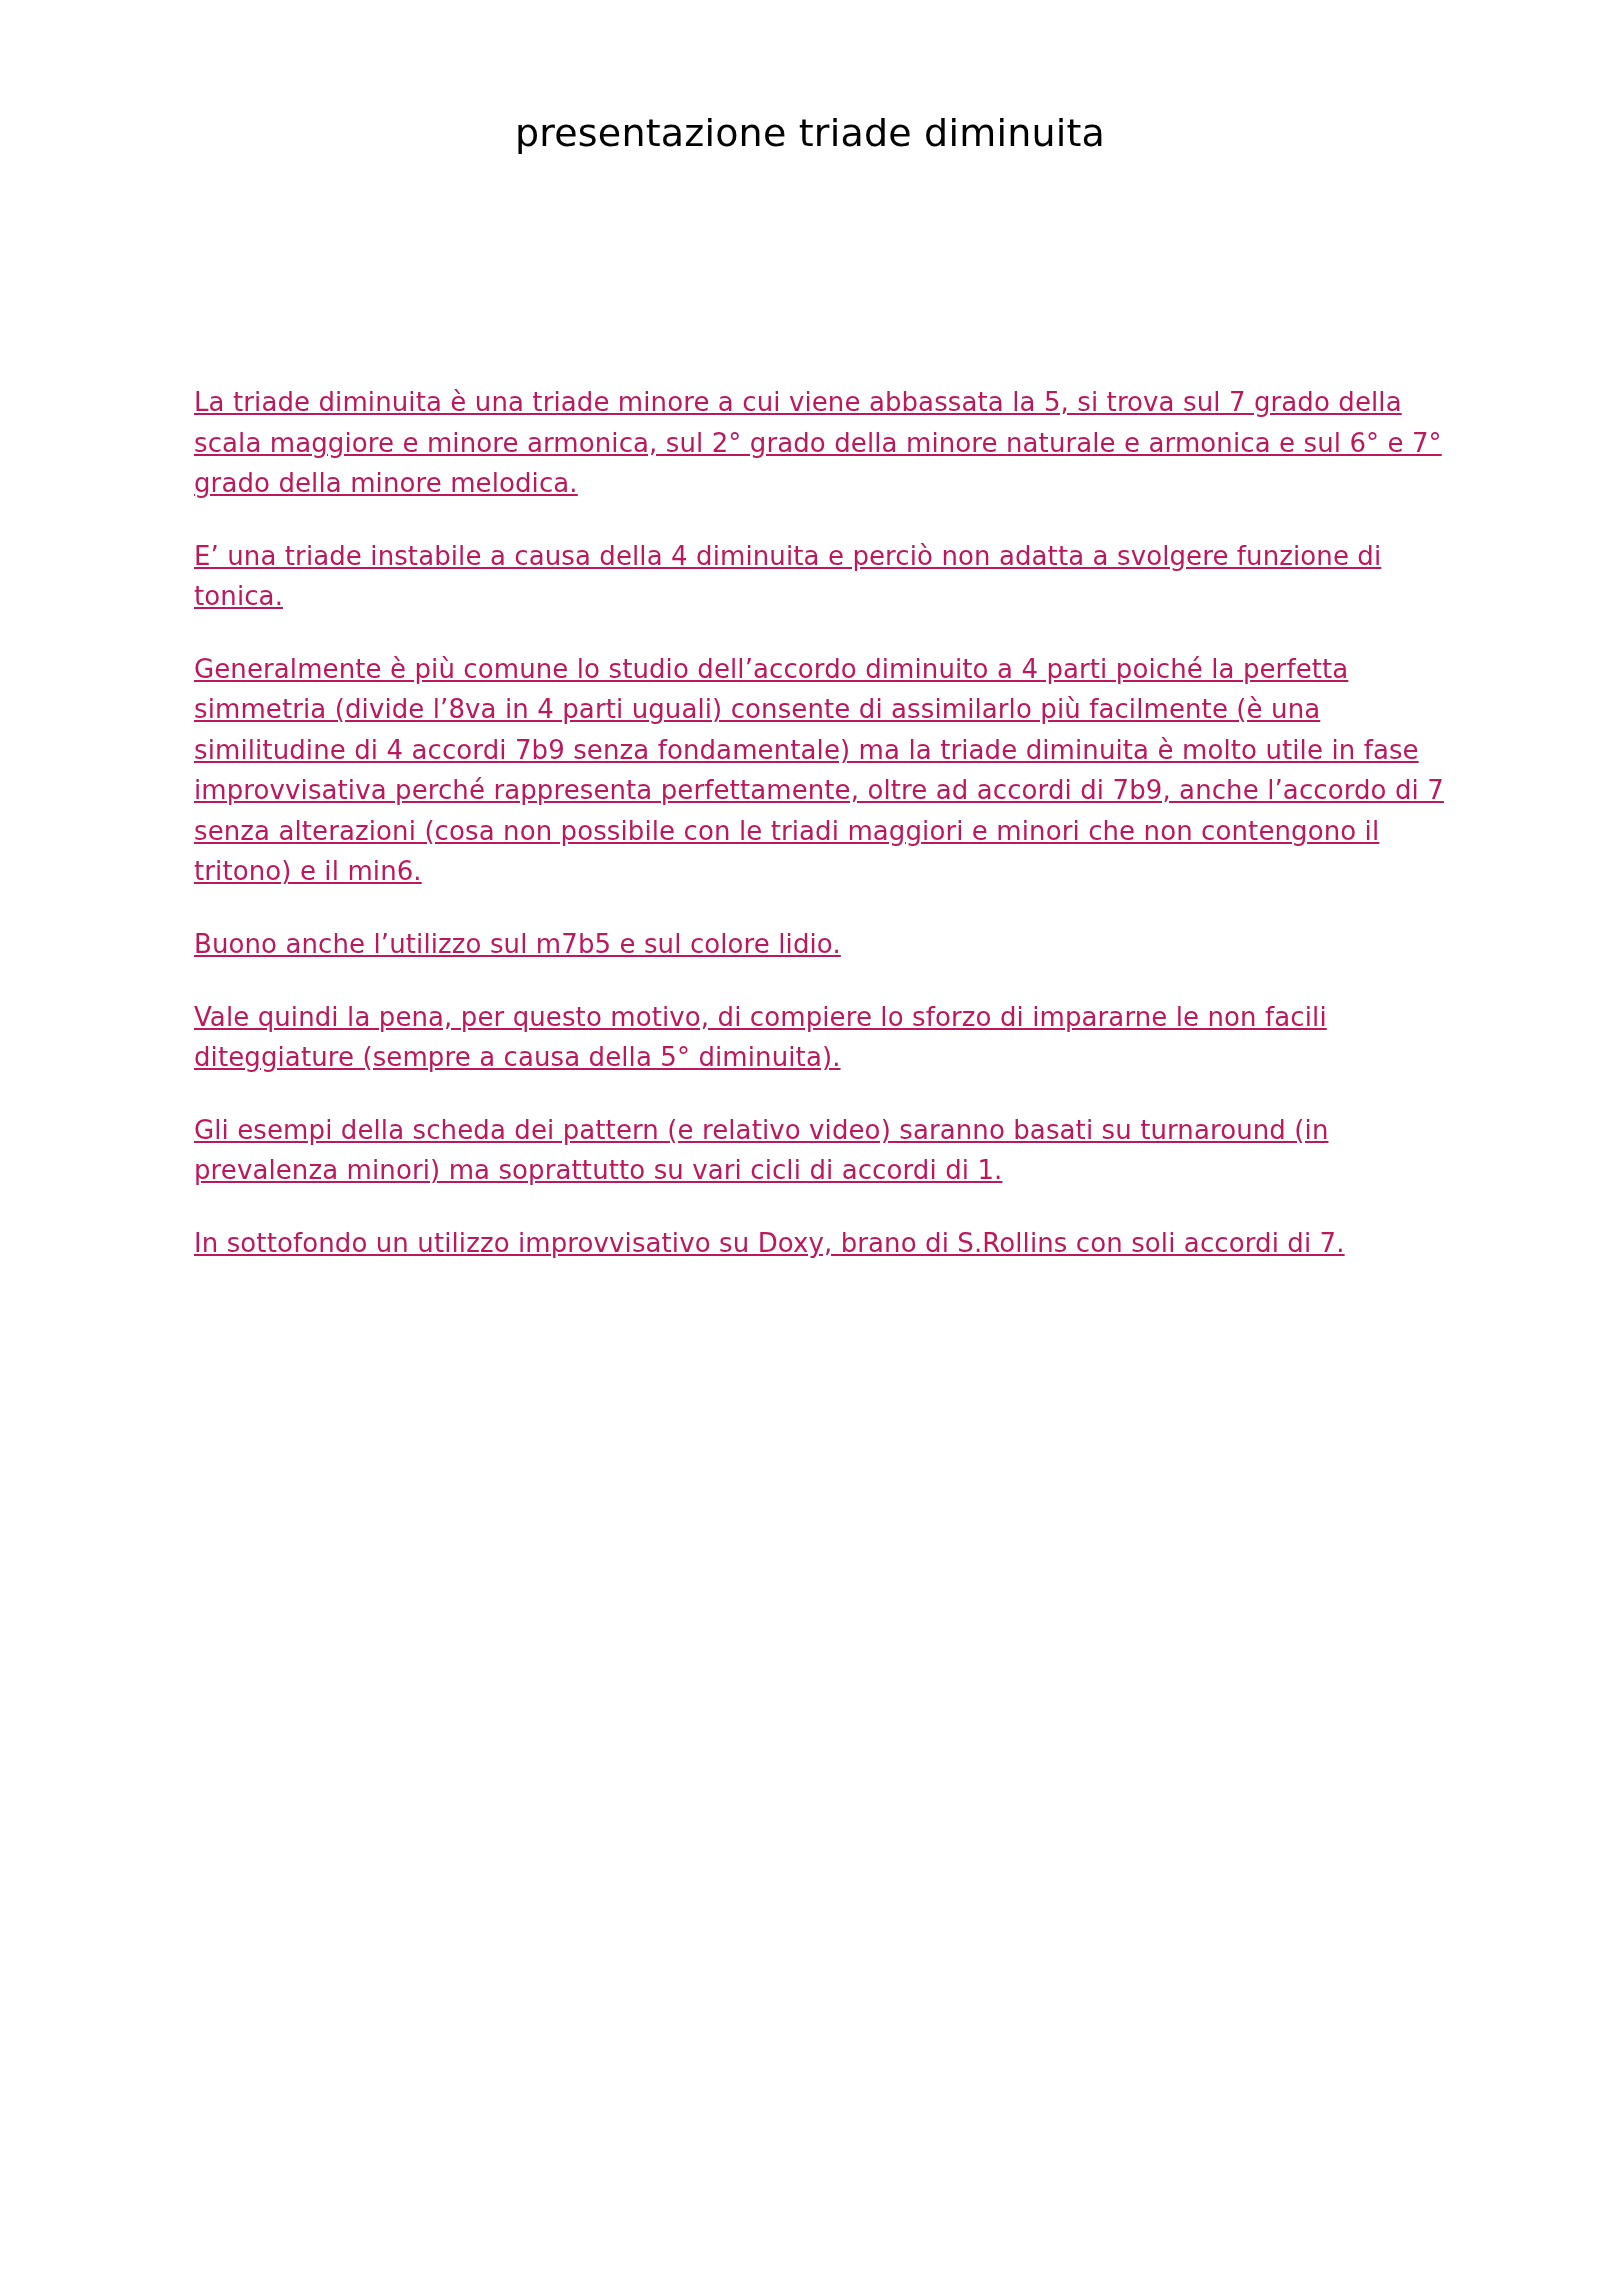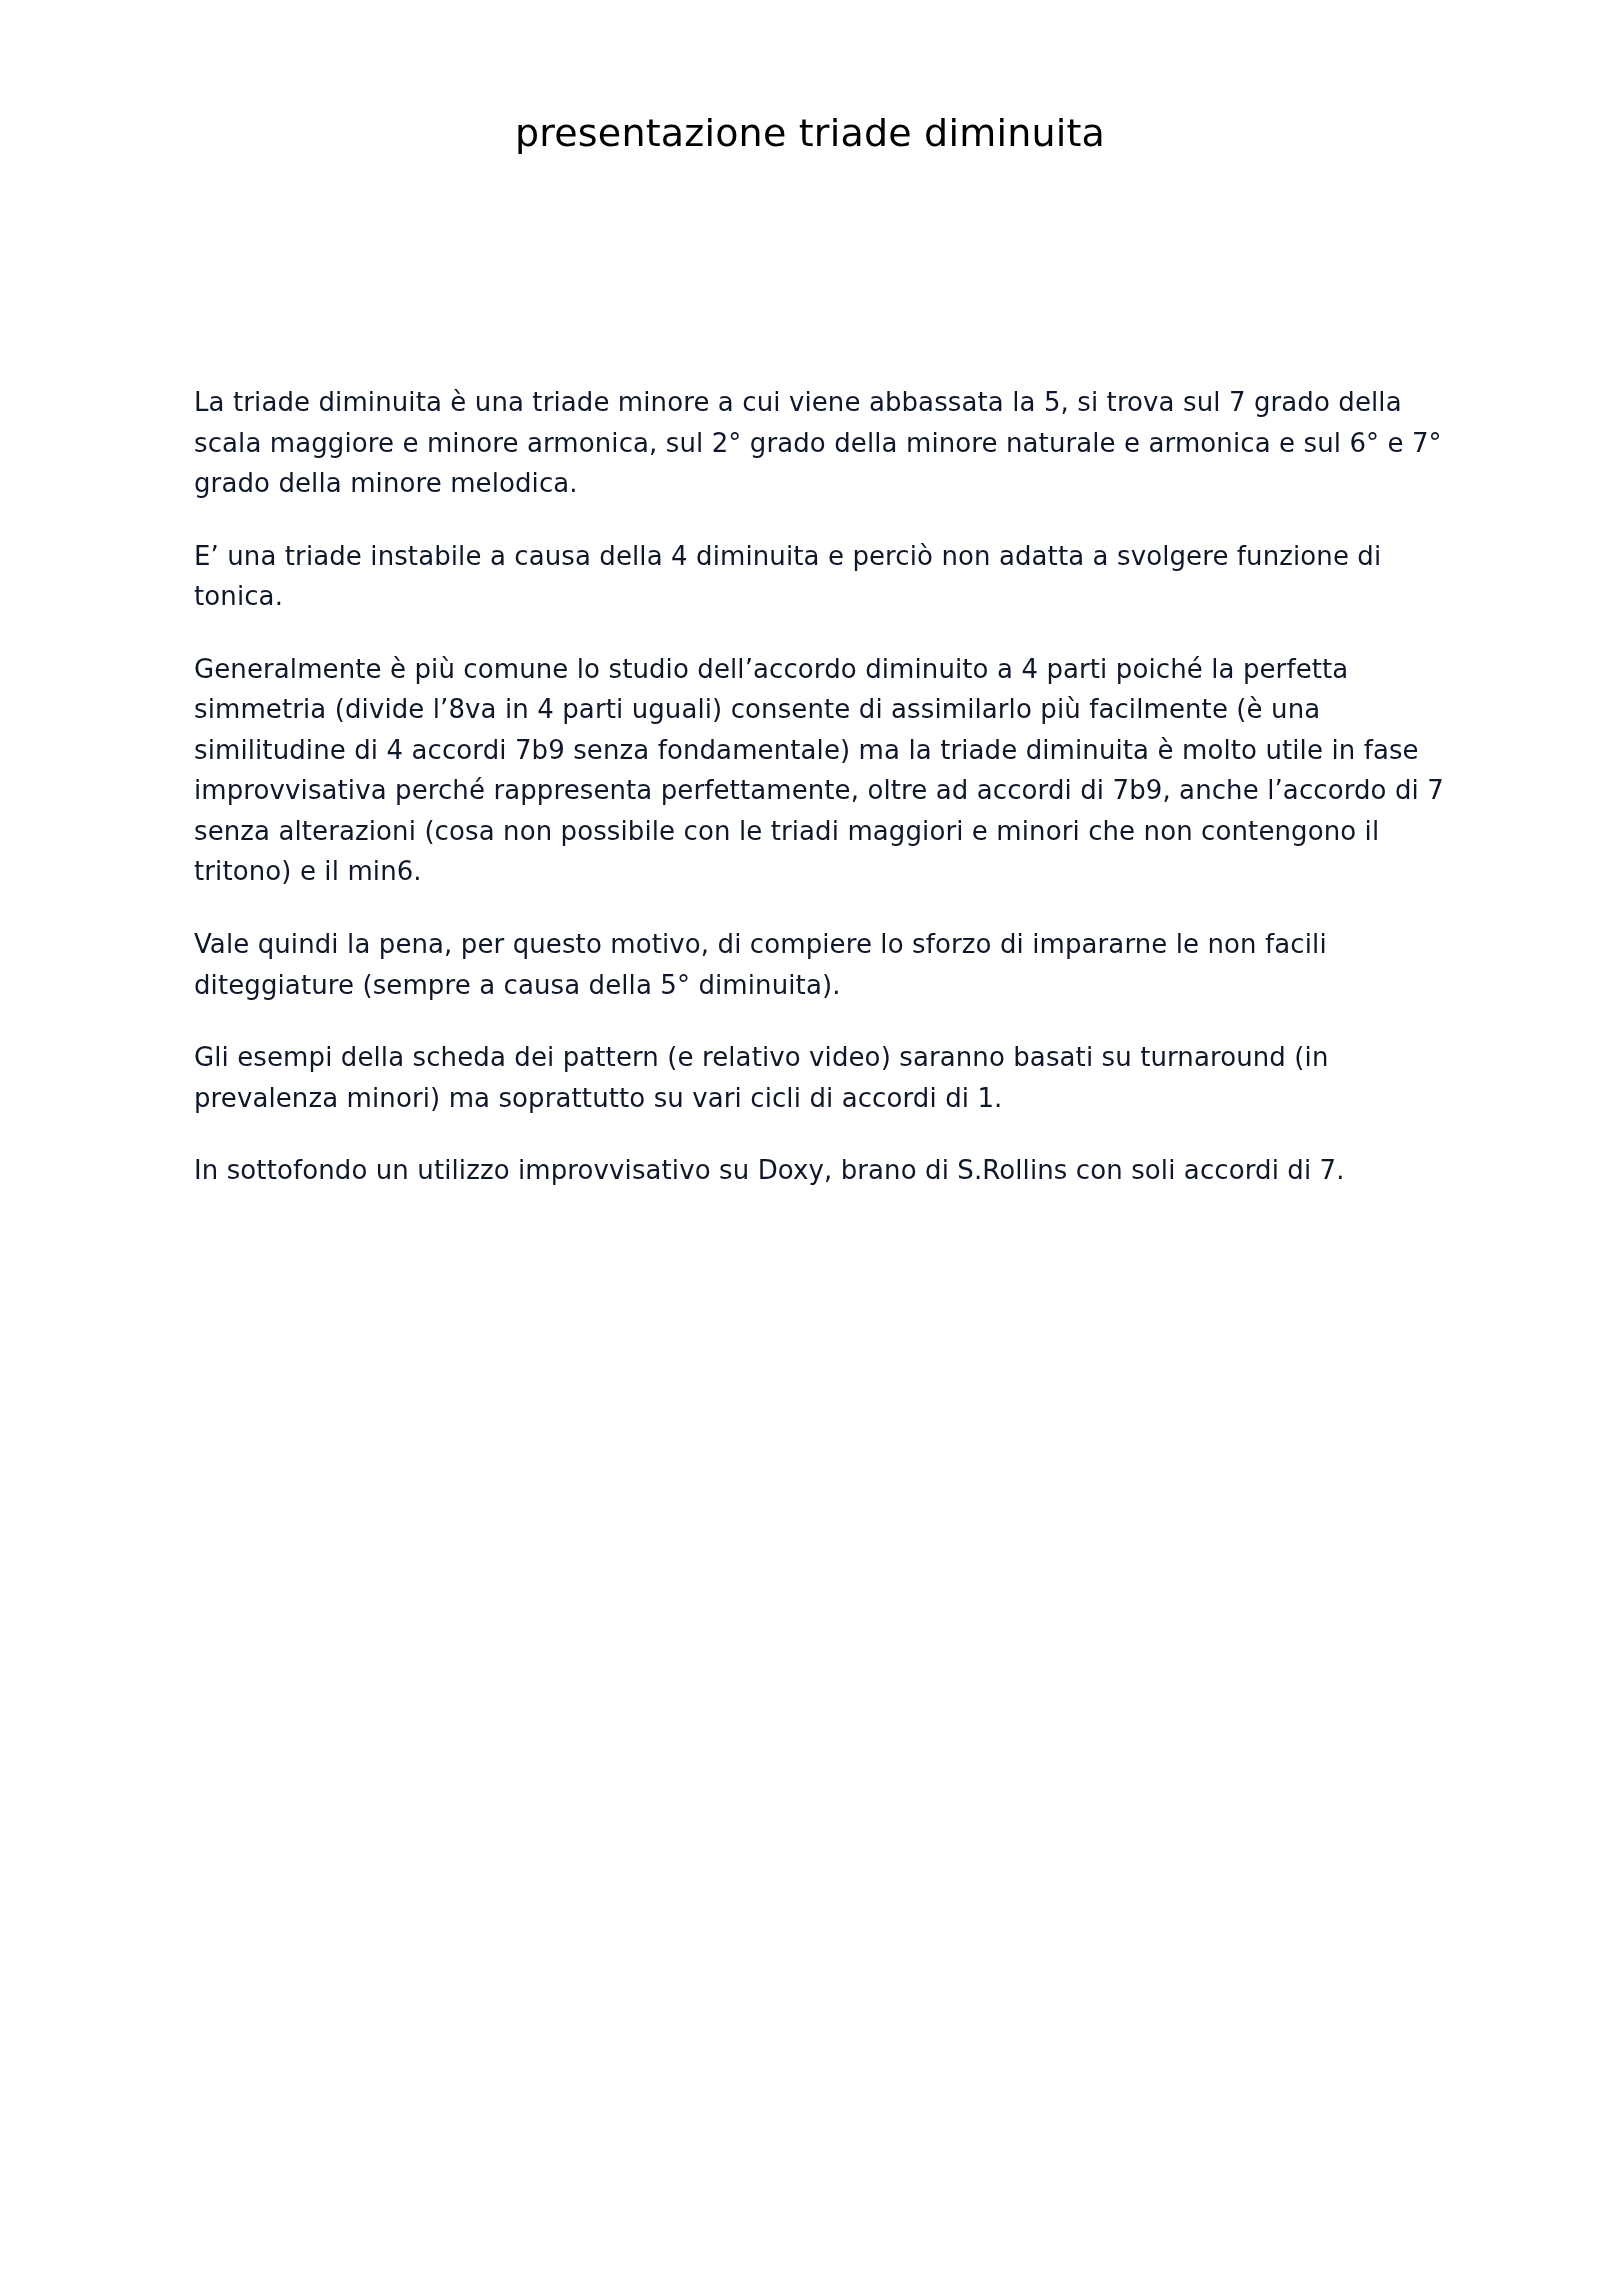--- a/index.html
+++ b/index.html
@@ -35,39 +35,41 @@
   }
   .body-block {
     position: absolute;
     top: 382px;
     left: 194px;
     width: 1250px;
   }
   .para {
     font-size: 26px;
     line-height: 1.56;
-    color: #0f172a;
+    color: #be185d;
     margin: 0 0 32px 0;
     text-align: left;
     letter-spacing: 0.1px;
+    text-decoration: underline;
   }
   .para:last-child {
     margin-bottom: 16px;
   }
 </style>
 </head>
 <body>
 
 <div class="page">
 
   <h1 class="doc-title">presentazione triade diminuita</h1>
 
   <div class="body-block">
     <p class="para">La triade diminuita è una triade minore a cui viene abbassata la 5, si trova sul 7 grado della scala maggiore e minore armonica, sul 2° grado della minore naturale e armonica e sul 6° e 7°  grado della minore melodica.</p>
     <p class="para">E’ una triade instabile a causa della 4 diminuita e perciò non adatta a svolgere funzione di tonica.</p>
     <p class="para">Generalmente è più comune lo studio dell’accordo diminuito a 4 parti poiché la perfetta simmetria (divide l’8va in 4 parti uguali) consente di assimilarlo più facilmente  (è una similitudine di 4 accordi 7b9 senza fondamentale) ma la triade diminuita è molto utile in fase improvvisativa perché rappresenta perfettamente, oltre ad accordi di 7b9, anche l’accordo di 7 senza alterazioni (cosa non possibile con le triadi maggiori e minori che non contengono il tritono) e il min6.</p>
+    <p class="para">Buono anche l’utilizzo sul m7b5 e sul colore lidio.</p>
     <p class="para">Vale quindi la pena, per questo motivo, di compiere lo sforzo di impararne le non facili diteggiature (sempre a causa della 5° diminuita).</p>
     <p class="para">Gli esempi della scheda dei pattern (e relativo video) saranno basati su turnaround (in prevalenza minori) ma soprattutto su vari cicli di accordi di 1.</p>
     <p class="para">In sottofondo un utilizzo improvvisativo su Doxy, brano di S.Rollins con soli accordi di 7.</p>
   </div>
 
 </div>
 
 
 </body></html>

